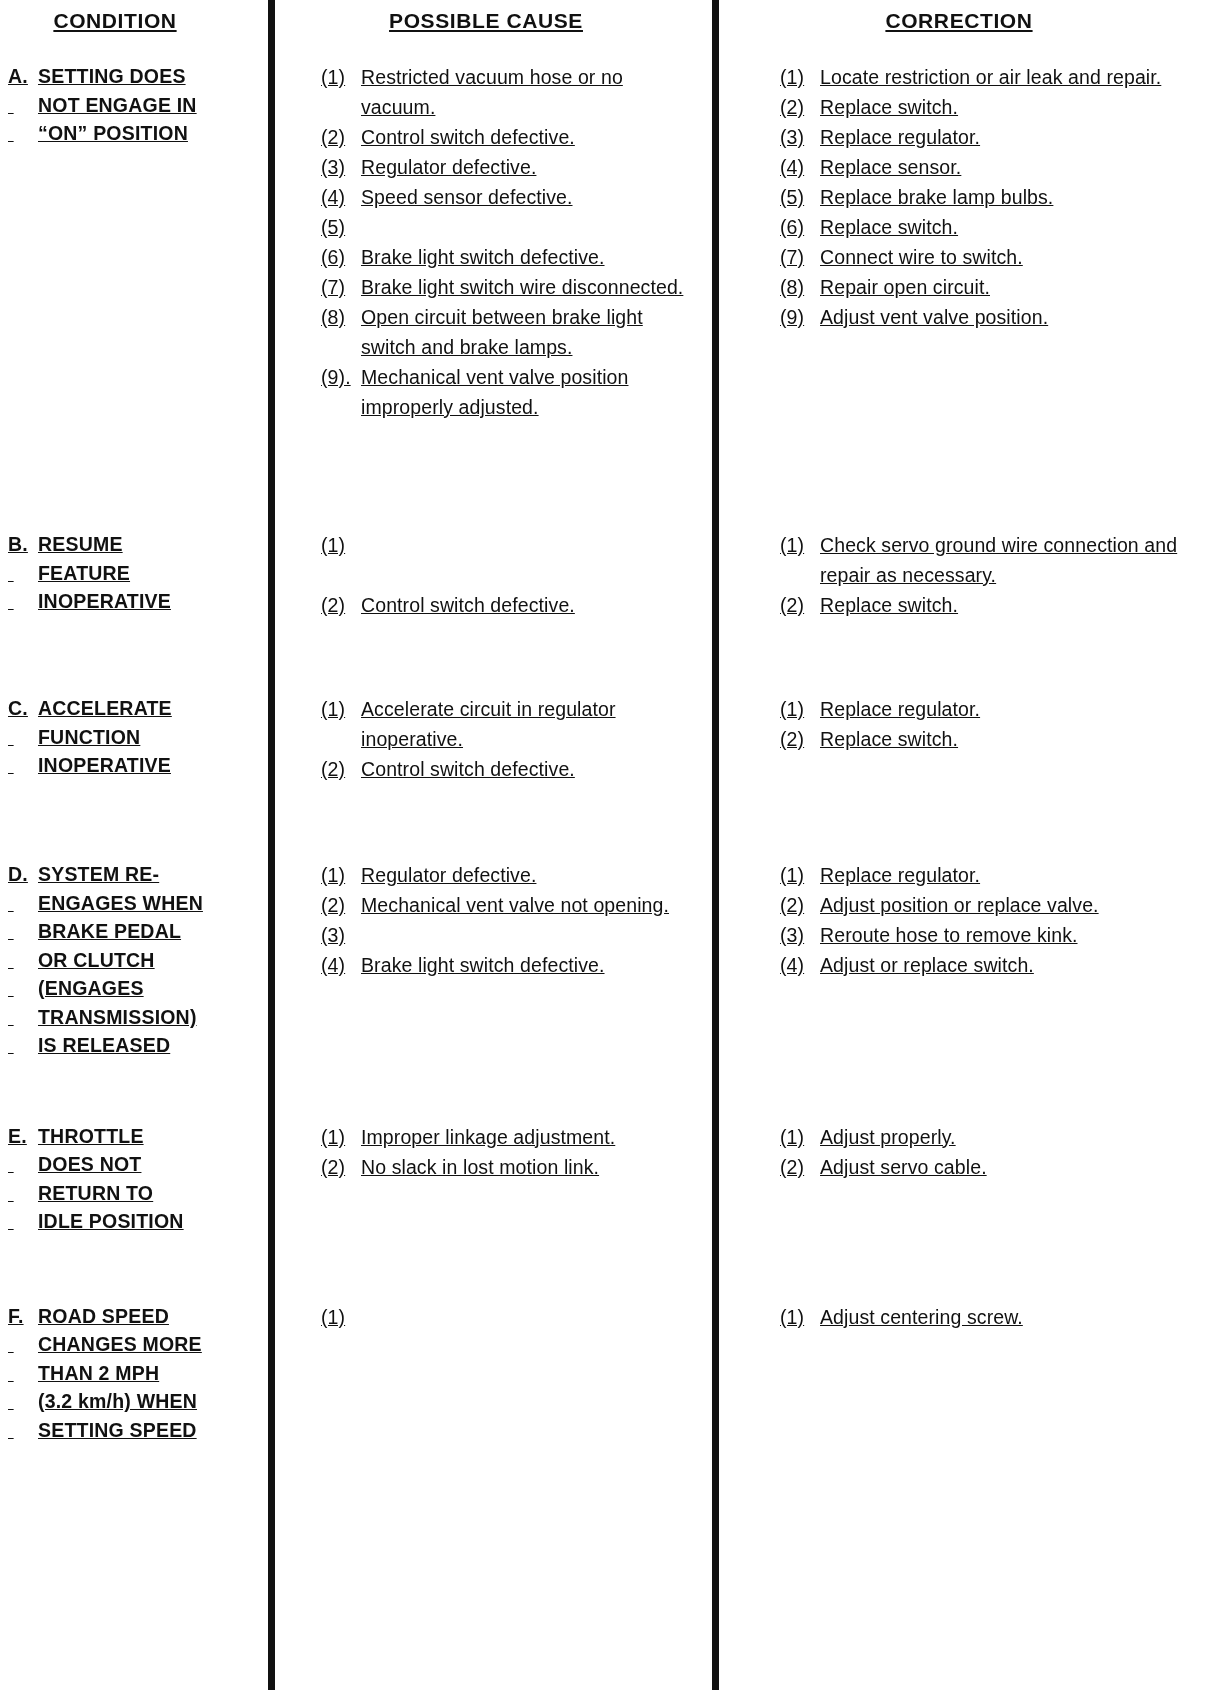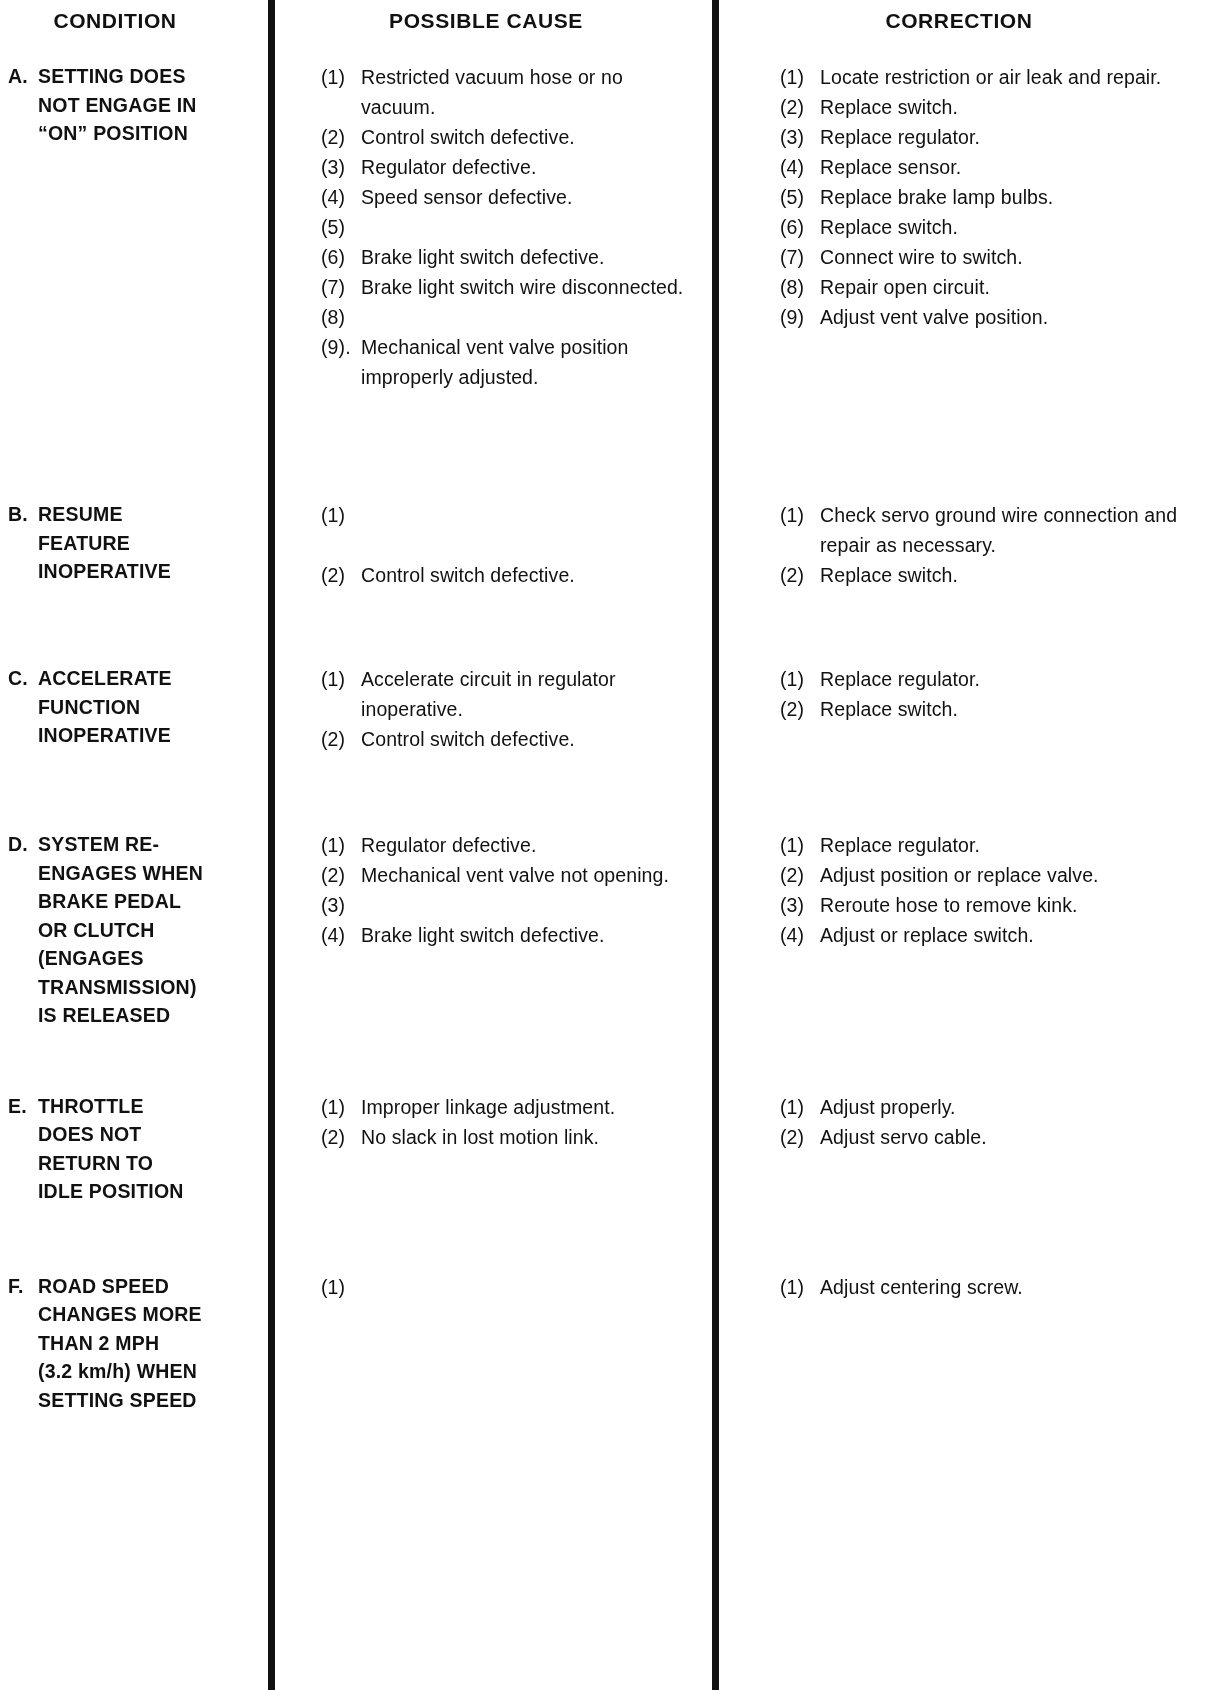--- a/index.html
+++ b/index.html
@@ -14,20 +14,21 @@
     color: #111111;
     position: relative;
     overflow: hidden;
   }
   .page {
     position: relative;
     width: 1072px;
     height: 1690px;
     box-sizing: border-box;
     padding: 0;
+    text-decoration: underline;
   }
 
   
   .vrule {
     position: absolute;
     top: 0;
     width: 7px;
     background: #111111;
     height: 1690px;
   }
@@ -161,20 +162,21 @@
           <div class="item">
             <span class="num">(6)</span>
             <span class="txt">Brake light switch defective.</span>
           </div>
           <div class="item">
             <span class="num">(7)</span>
             <span class="txt">Brake light switch wire disconnected.</span>
           </div>
           <div class="item">
             <span class="num">(8)</span>
+            <span class="txt">Open circuit between brake light switch and brake lamps.</span>
           </div>
           <div class="item">
             <span class="num">(9).</span>
             <span class="txt">Mechanical vent valve position improperly adjusted.</span>
           </div>
         </div>
         <div class="corr">
           <div class="item">
             <span class="num">(1)</span>
             <span class="txt">Locate restriction or air leak and repair.</span>

